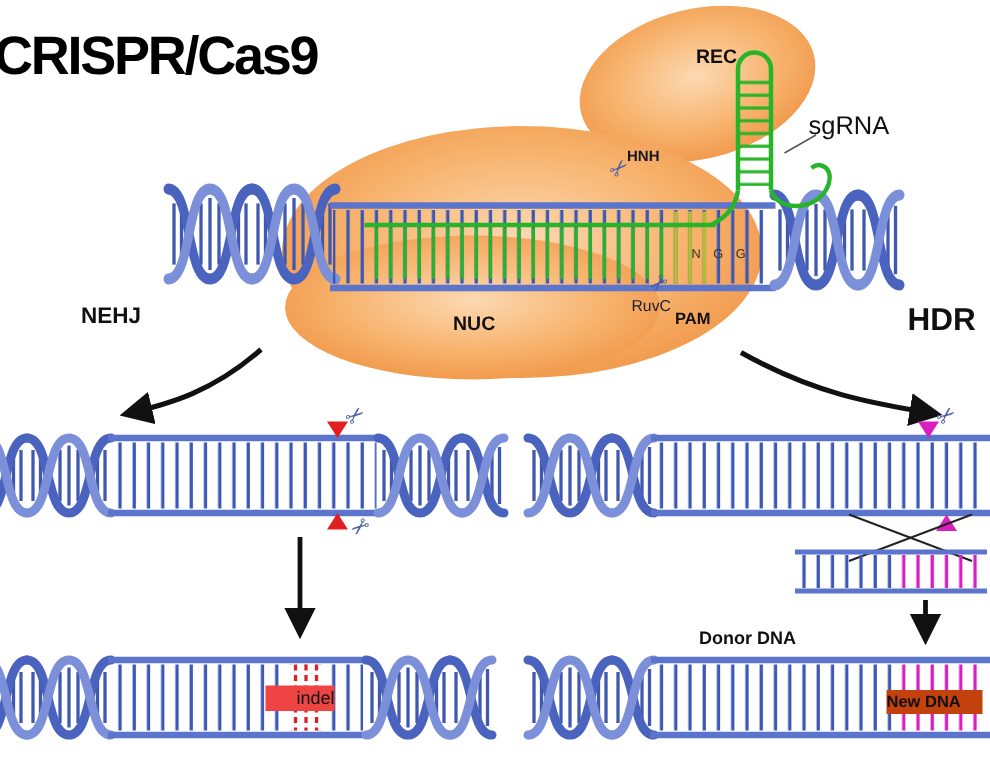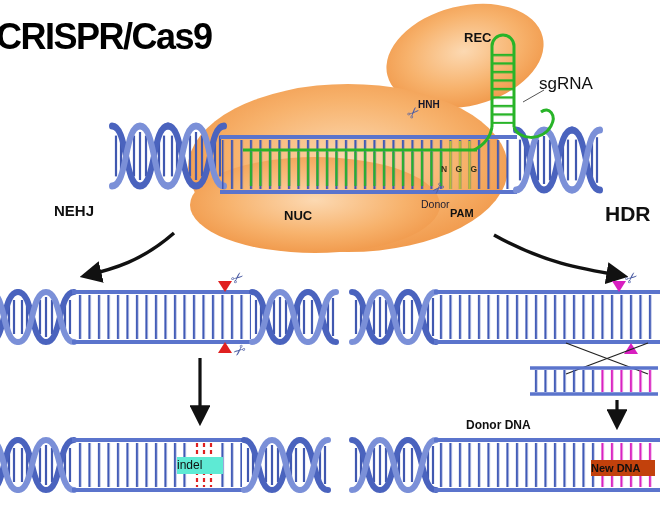--- a/index.html
+++ b/index.html
@@ -6,29 +6,29 @@
   #stage{
     position:relative;width:660px;height:511px;background:#fff;overflow:hidden;
     font-family:"Liberation Sans",sans-serif;
   }
   #stage svg{position:absolute;left:0;top:0;z-index:1;}
   .lbl{position:absolute;white-space:nowrap;color:#101010;z-index:2;}
   #title{left:-4px;top:16px;font-size:36px;font-weight:800;letter-spacing:-1.5px;color:#000;}
   #rec{left:429px;top:30px;font-size:13px;font-weight:bold;margin-left:35px;}
   #sgrna{left:539px;top:74px;font-size:17px;}
   #hnh{left:390px;top:99px;font-size:10px;font-weight:bold;color:#15152a;margin-left:28px;}
-  #ngg{left:441px;top:164px;font-size:8.5px;font-weight:bold;letter-spacing:3px;color:#33331a;}
+  #ngg{left:441px;top:164px;font-size:8.5px;font-weight:normal;letter-spacing:3px;color:#33331a;padding-left:20px;}
   #ruvc{left:421px;top:198px;font-size:10.5px;color:#1c1c30;}
   #pam{left:450px;top:207px;font-size:11px;font-weight:bold;}
-  #nuc{left:284px;top:208px;font-size:13px;font-weight:bold;text-align:center;}
+  #nuc{left:302px;top:208px;font-size:13px;font-weight:bold;text-align:center;}
   #nehj{left:54px;top:202px;font-size:15px;font-weight:bold;}
   #hdr{left:605px;top:202px;font-size:21px;font-weight:bold;}
   #repair{left:230px;top:251px;width:220px;text-align:center;font-size:17px;font-weight:800;text-shadow:0.6px 0 0 #000;}
   #donor{left:466px;top:374px;font-size:12px;font-weight:bold;margin-top:44px;}
-  #indel{left:177px;top:457px;width:46px;height:17px;background:#5eead4;text-align:left;font-size:12px;line-height:17px;}
+  #indel{left:177px;top:457px;width:46px;height:17px;background:#ef4444;text-align:right;font-size:12px;line-height:17px;}
   #newdna{left:591px;top:460px;width:64px;height:16px;background:#c2410c;text-align:left;font-size:11px;font-weight:bold;line-height:16px;}
   .scissors{position:absolute;font-size:15px;color:#4f5fa5;z-index:3;line-height:1;}
   #sc-hnh{left:407px;top:105px;transform:rotate(-45deg);}
   #sc-ruvc{left:432px;top:181px;transform:rotate(135deg);}
   #sc-l1{left:231px;top:270px;transform:rotate(-40deg);}
   #sc-l2{left:233px;top:343px;transform:rotate(140deg);}
   #sc-r1{left:625px;top:270px;transform:rotate(-40deg);}
 </style>
 </head>
 <body>
@@ -180,21 +180,21 @@
     <rect x="600" y="443" width="52" height="44" fill="url(#rm)"></rect>
     <rect x="652" y="443" width="6" height="44" fill="url(#rb)"></rect>
   </g>
 </svg>
 
 <div class="lbl" id="title">CRISPR/Cas9</div>
 <div class="lbl" id="rec">REC</div>
 <div class="lbl" id="sgrna">sgRNA</div>
 <div class="lbl" id="hnh">HNH</div>
 <div class="lbl" id="ngg">N G G</div>
-<div class="lbl" id="ruvc">Donor</div>
+<div class="lbl" id="ruvc">RuvC</div>
 <div class="lbl" id="pam">PAM</div>
 <div class="lbl" id="nuc">NUC</div>
 <div class="lbl" id="nehj">NEHJ</div>
 <div class="lbl" id="hdr">HDR</div>
 <div class="lbl" id="donor">Donor DNA</div>
 <div class="lbl" id="indel">indel</div>
 <div class="lbl" id="newdna">New DNA</div>
 
 <span class="scissors" id="sc-hnh">✂</span>
 <span class="scissors" id="sc-ruvc">✂</span>

